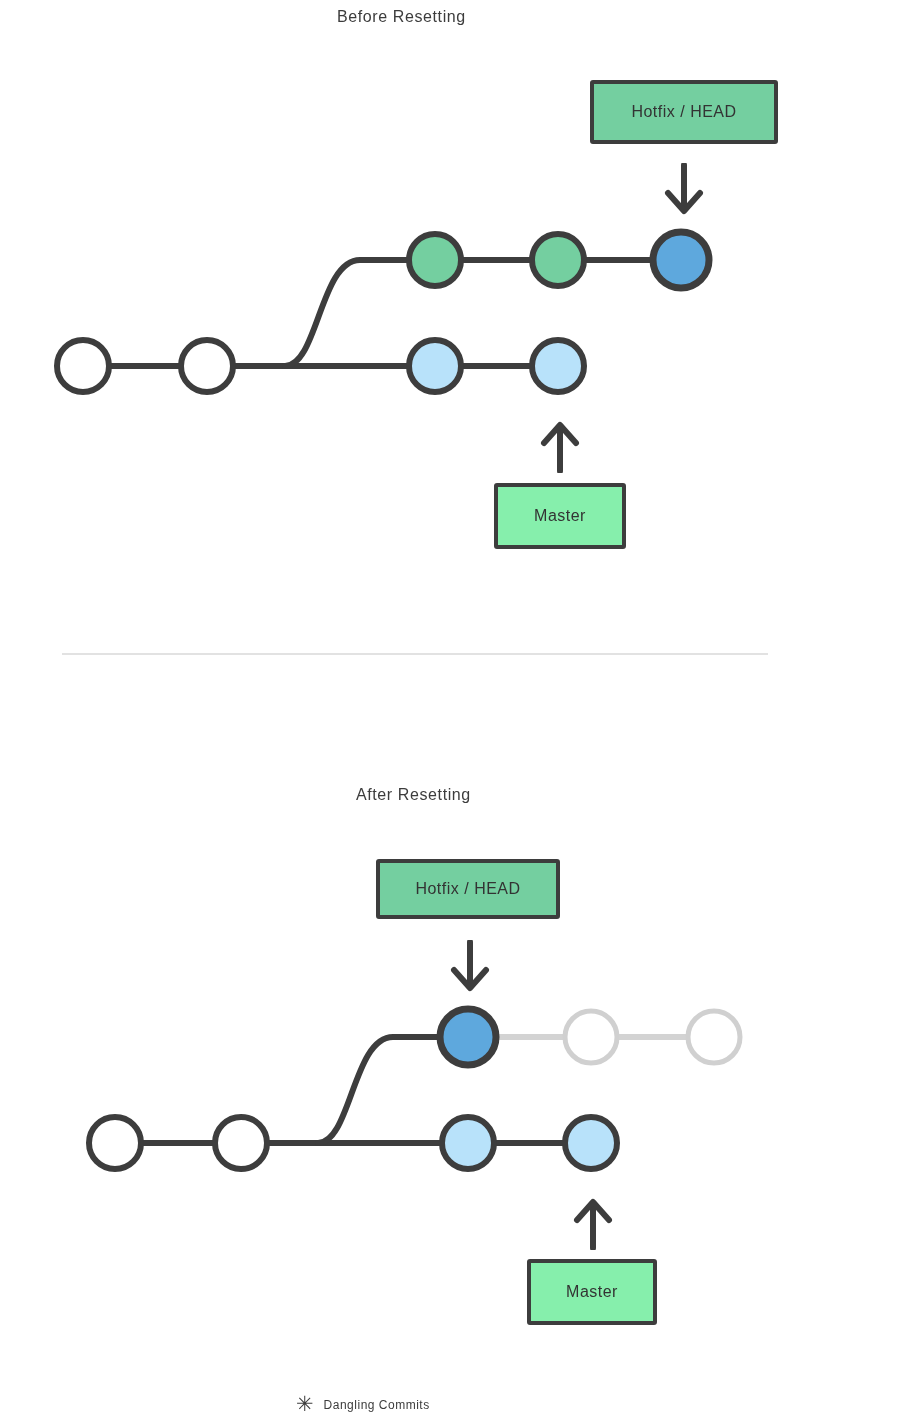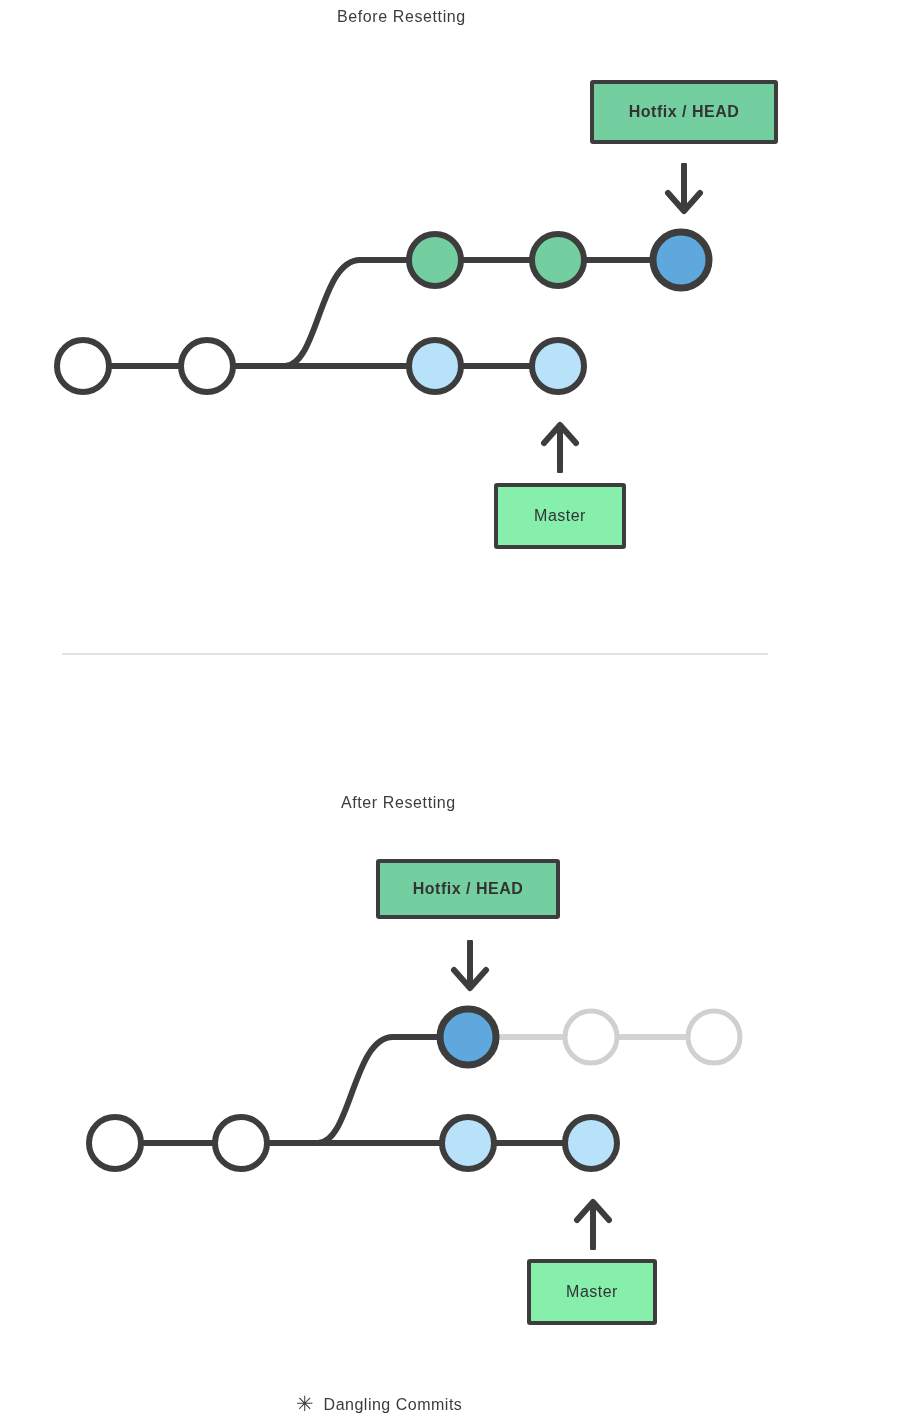--- a/index.html
+++ b/index.html
@@ -22,21 +22,21 @@
   }
   .section-title {
     position: absolute;
     font-size: 16px;
     color: #3c3c3c;
     letter-spacing: 0.6px;
     white-space: nowrap;
     font-family: "Liberation Sans", sans-serif;
   }
   #title-before { left: 337px; top: 8px; }
-  #title-after  { left: 341px; top: 786px; margin-top: 8px; }
+  #title-after  { left: 356px; top: 786px; }
 
   .divider {
     position: absolute;
     left: 62px;
     top: 653px;
     width: 706px;
     height: 2px;
     background: #e2e2e2;
   }
 
@@ -46,21 +46,21 @@
     border-radius: 3px;
     box-sizing: border-box;
     display: flex;
     align-items: center;
     justify-content: center;
     font-size: 16px;
     color: #333333;
     letter-spacing: 0.5px;
     font-family: "Liberation Sans", sans-serif;
   }
-  .label-box.green { background: #74cfa0; font-weight: bold; }
+  .label-box.green { background: #74cfa0; }
   .label-box.blue  { background: #86efac; }
 
   #box-hotfix-1 { left: 590px; top: 80px;  width: 188px; height: 64px; }
   #box-master-1 { left: 494px; top: 483px; width: 132px; height: 66px; }
   #box-hotfix-2 { left: 376px; top: 859px; width: 184px; height: 60px; }
   #box-master-2 { left: 527px; top: 1259px; width: 130px; height: 66px; }
 
   .arrow {
     position: absolute;
     width: 46px;
@@ -84,21 +84,21 @@
     gap: 10px;
   }
   .legend-glyph {
     font-size: 21px;
     color: #3c3c3c;
     line-height: 1;
     font-family: "DejaVu Sans", sans-serif;
     font-weight: bold;
   }
   .legend-text {
-    font-size: 16px;
+    font-size: 12px;
     color: #3c3c3c;
     letter-spacing: 0.5px;
     white-space: nowrap;
     font-family: "Liberation Sans", sans-serif;
     text-align: right;
   }
 </style>
 </head>
 <body>
 

